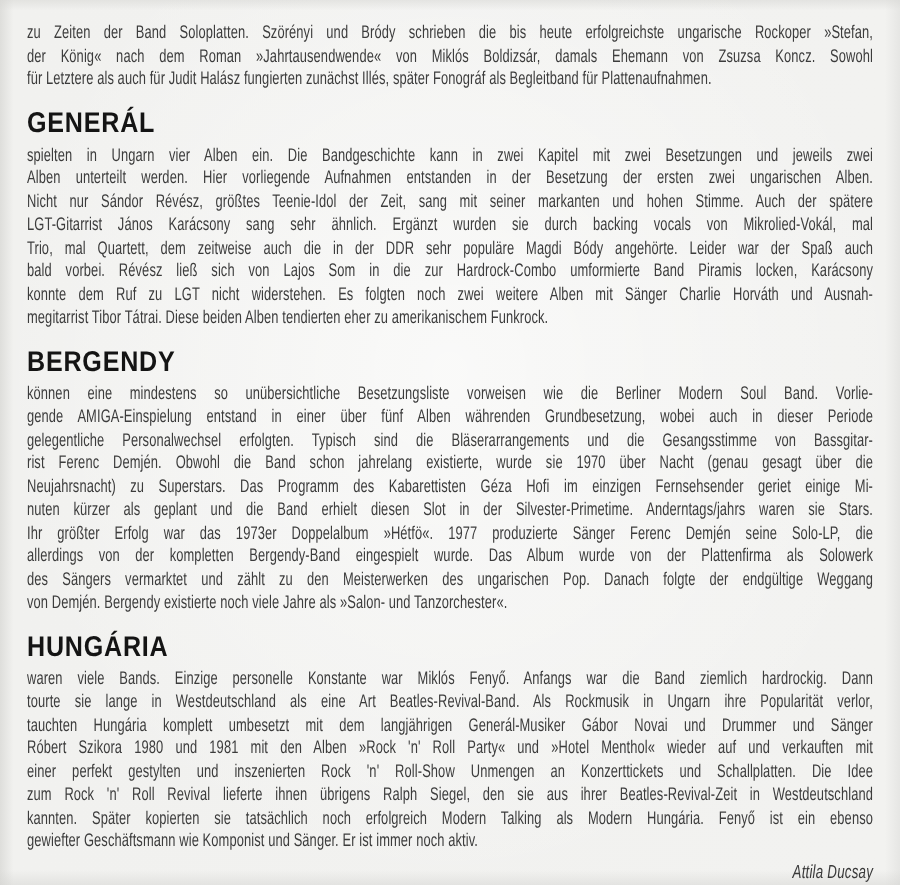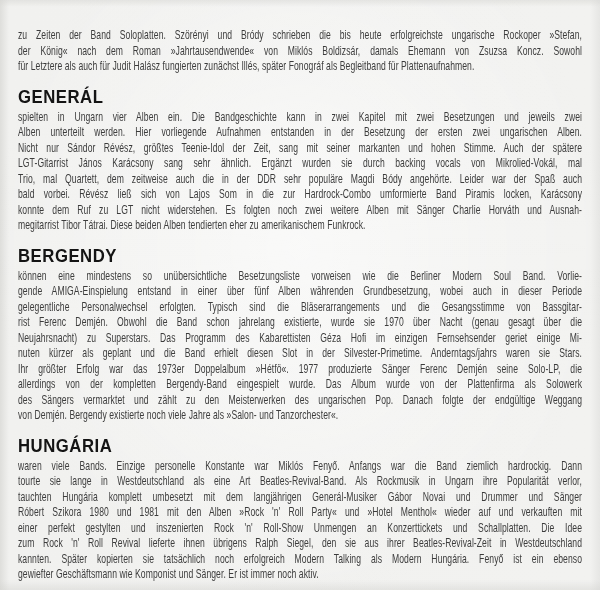--- a/index.html
+++ b/index.html
@@ -48,21 +48,21 @@
     line-height: 19px;
     font-weight: bold;
     color: #141414;
     letter-spacing: 0.6px;
     transform: scaleX(0.88);
     transform-origin: 0 0;
     margin: 12px 0 4px 0;
     white-space: nowrap;
   }
   .intro-block {
-    margin-top: 16px;
+    margin-top: 2px;
   }
   .sig-row {
     margin-top: 3px;
     text-align: right;
   }
   .signature {
     font-size: 12.6px;
     font-style: italic;
     color: #3a3a3a;
     letter-spacing: 0.2px;

